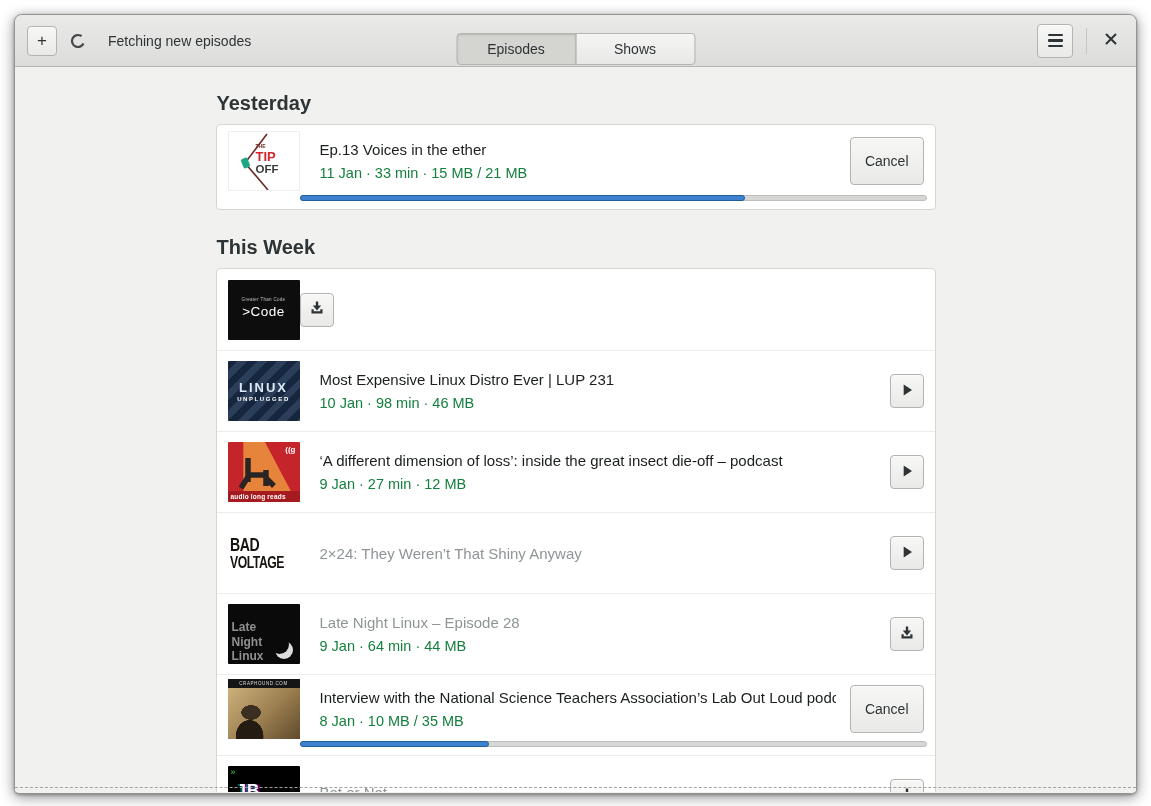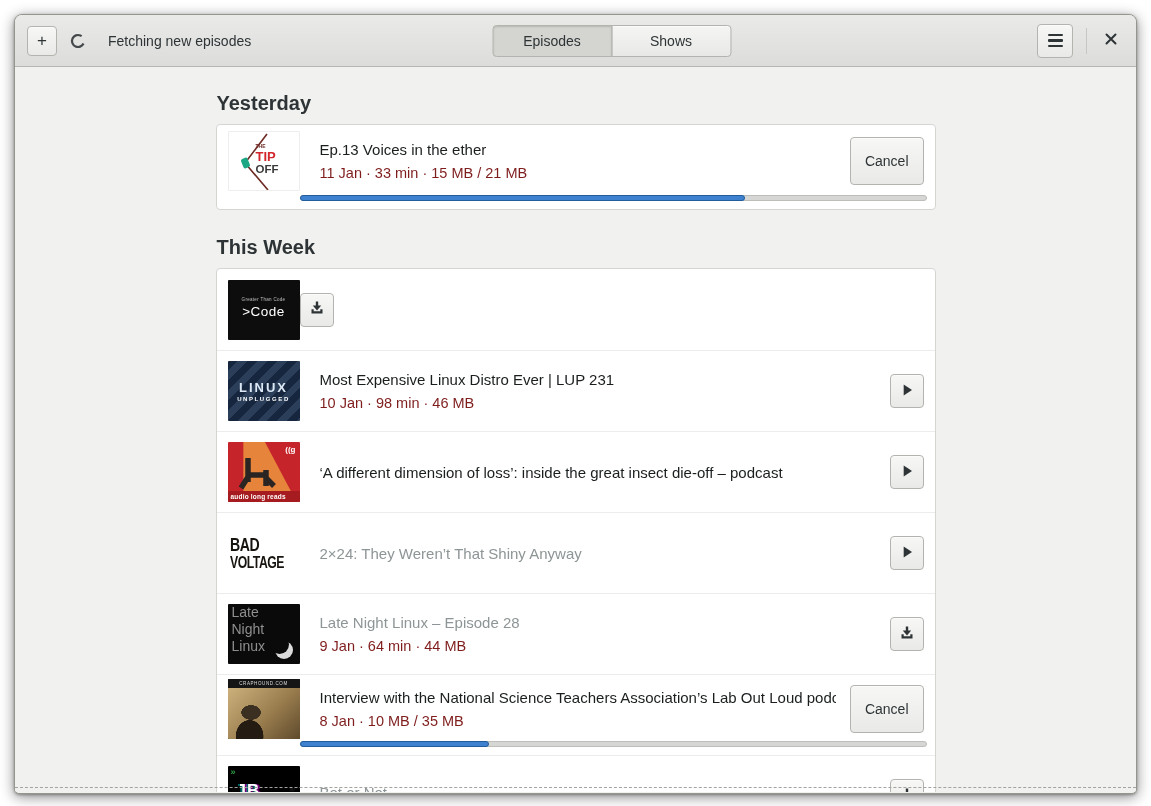--- a/index.html
+++ b/index.html
@@ -24,21 +24,21 @@
   }
   .btn{
     background:linear-gradient(to bottom,#f7f7f6,#e9e9e7);
     border:1px solid #b3b3af;border-radius:4px;color:#2e3436;
     box-shadow:inset 0 1px 0 rgba(255,255,255,.55);
     font-family:inherit;cursor:default;
   }
   .add-btn{width:30px;height:30px;font-size:17px;line-height:1;display:flex;align-items:center;justify-content:center;padding:0;}
   .spinner{margin-left:13px;display:flex;align-items:center;}
   .status-label{margin-left:22px;font-size:14px;color:#2e3436;}
-  .tabs{position:absolute;left:50%;top:10px;transform:translateX(-50%);display:flex;margin-left:36px;}
+  .tabs{position:absolute;left:50%;top:18px;transform:translateX(-50%);display:flex;}
   .tab{
     width:120px;height:32px;font-size:14px;color:#2e3436;
     background:linear-gradient(to bottom,#f5f5f4,#e8e8e6);
     border:1px solid #b3b3af;padding:0;box-shadow:inset 0 1px 0 rgba(255,255,255,.5);
   }
   .tab:first-child{border-radius:4px 0 0 4px;}
   .tab:last-child{border-radius:0 4px 4px 0;margin-left:-1px;}
   .tab.active{background:#d4d4d0;box-shadow:inset 0 1px 2px rgba(0,0,0,.14);}
   .header-right{margin-left:auto;display:flex;align-items:center;}
   .menu-btn{width:36px;height:34px;display:flex;align-items:center;justify-content:center;padding:0;}
@@ -52,21 +52,21 @@
   .section-title{font-size:20px;font-weight:700;color:#2e3436;margin:0 0 9px 1px;}
   .section + .section{margin-top:26px;}
   .card{background:#ffffff;border:1px solid #d5d5d2;border-radius:4px;}
   .row{position:relative;display:flex;align-items:center;height:81px;padding:0 11px;box-sizing:border-box;}
   .row.tall{height:84px;}
   .row + .row{border-top:1px solid #ececea;}
   .row.has-progress{padding-bottom:12px;}
   .info{flex:1;min-width:0;margin-left:20px;margin-right:14px;}
   .ep-title{font-size:15px;color:#1b1e1f;white-space:nowrap;overflow:hidden;}
   .row.played .ep-title{color:#8e9596;}
-  .ep-meta{font-size:14.5px;color:#7f1d1d;margin-top:7px;white-space:nowrap;}
+  .ep-meta{font-size:14.5px;color:#15803d;margin-top:7px;white-space:nowrap;}
   .text-btn{height:48px;padding:0 14px;font-size:14px;flex:none;}
   .icon-btn{width:34px;height:34px;display:flex;align-items:center;justify-content:center;padding:0;flex:none;}
   .progress-track{position:absolute;left:83px;right:8px;bottom:8px;height:4px;background:#d6d6d4;border:1px solid #bdbdb9;border-radius:3px;}
   .progress-fill{position:absolute;top:-1px;left:-1px;bottom:-1px;border:1px solid #215d9c;border-radius:3px;}
   .undershoot{position:absolute;left:0;right:0;bottom:4px;height:0;border-top:1px dashed #a3a3a0;}
   
   .art{width:72px;height:60px;flex:none;position:relative;overflow:hidden;border-radius:1px;}
   .art-tipoff{background:#fff;border:1px solid #eee;box-sizing:border-box;}
   .art-tipoff svg{position:absolute;left:0;top:0;}
   .tip-dot{position:absolute;left:13px;top:26px;width:7px;height:10px;background:#1ba784;border-radius:2px;transform:rotate(-22deg);}
@@ -84,21 +84,21 @@
   .art-alr{background:#c5242a;}
   .alr-beam{position:absolute;inset:0;background:#e98a3c;clip-path:polygon(22% 0,52% 0,96% 100%,22% 100%);opacity:.95;}
   .alr-chair{position:absolute;left:0;top:0;}
   .alr-g{position:absolute;right:4px;top:3px;font-size:8px;font-weight:700;color:#ffffff;}
   .alr-band{position:absolute;left:0;right:0;bottom:0;height:11px;background:#a61b1f;color:#fff;font-size:6.5px;font-weight:700;line-height:11px;padding-left:3px;letter-spacing:.2px;}
   .art-bv{background:#ffffff;padding:13px 0 0 2px;box-sizing:border-box;}
   .bv-l1,.bv-l2{font-weight:900;color:#17130f;line-height:.92;transform-origin:left top;transform:scale(.94,1.25);letter-spacing:-.5px;}
   .bv-l1{font-size:15px;}
   .bv-l2{font-size:13px;margin-top:5px;}
   .art-lnl{background:#0a0a0a;}
-  .lnl-text{padding:0 0 0 4px;font-size:14px;color:#8f8f8f;line-height:1.22;}
+  .lnl-text{padding:16px 0 0 4px;font-size:12px;color:#8f8f8f;line-height:1.22;font-weight:bold;}
   .lnl-moon{position:absolute;right:7px;bottom:5px;width:18px;height:18px;border-radius:50%;background:#dcdcdc;}
   .lnl-moon::after{content:'';position:absolute;left:-5px;top:-6px;width:19px;height:19px;background:#0a0a0a;border-radius:50%;}
   .art-crap{background:#151515;}
   .crap-top{height:9px;background:#151515;color:#dddddd;font-size:4.5px;letter-spacing:.6px;line-height:9px;text-align:center;}
   .crap-photo{height:51px;background:
       radial-gradient(ellipse 16px 12px at 32% 48%,#3a2f20 0 60%,transparent 62%),
       radial-gradient(ellipse 22px 26px at 30% 95%,#241c12 0 62%,transparent 64%),
       linear-gradient(135deg,#cdb17c,#9a7d4e 55%,#5e4a2c);}
   .art-jb{background:#000000;}
   .jb-arrow{position:absolute;left:3px;top:1px;font-size:9px;font-weight:700;color:#2f9e44;}
@@ -206,20 +206,21 @@
               <div class="art art-alr">
                 <div class="alr-beam"></div>
                 <svg class="alr-chair" width="60" height="60" viewBox="0 0 60 60">
                   <path d="M20 16 v24 M20 33 h18 M38 28 v16 M20 35 l-7 11 M37 35 l9 9" stroke="#2a2422" stroke-width="5.5" fill="none"></path>
                 </svg>
                 <div class="alr-g">((g</div>
                 <div class="alr-band">audio long reads</div>
               </div>
               <div class="info">
                 <div class="ep-title">‘A different dimension of loss’: inside the great insect die-off – podcast</div>
+                <div class="ep-meta">9 Jan  ·  27 min  ·  12 MB</div>
               </div>
               <button class="btn icon-btn">
                 <span class="icon"><svg viewBox="0 0 16 16" width="16" height="16">
                     <path d="M4.7 2.6 L13 8 L4.7 13.4 Z" fill="#2e3436"></path>
                   </svg></span>
               </button>
             </div>
             <div class="row played">
               <div class="art art-bv">
                 <div class="bv-l1">BAD</div>

